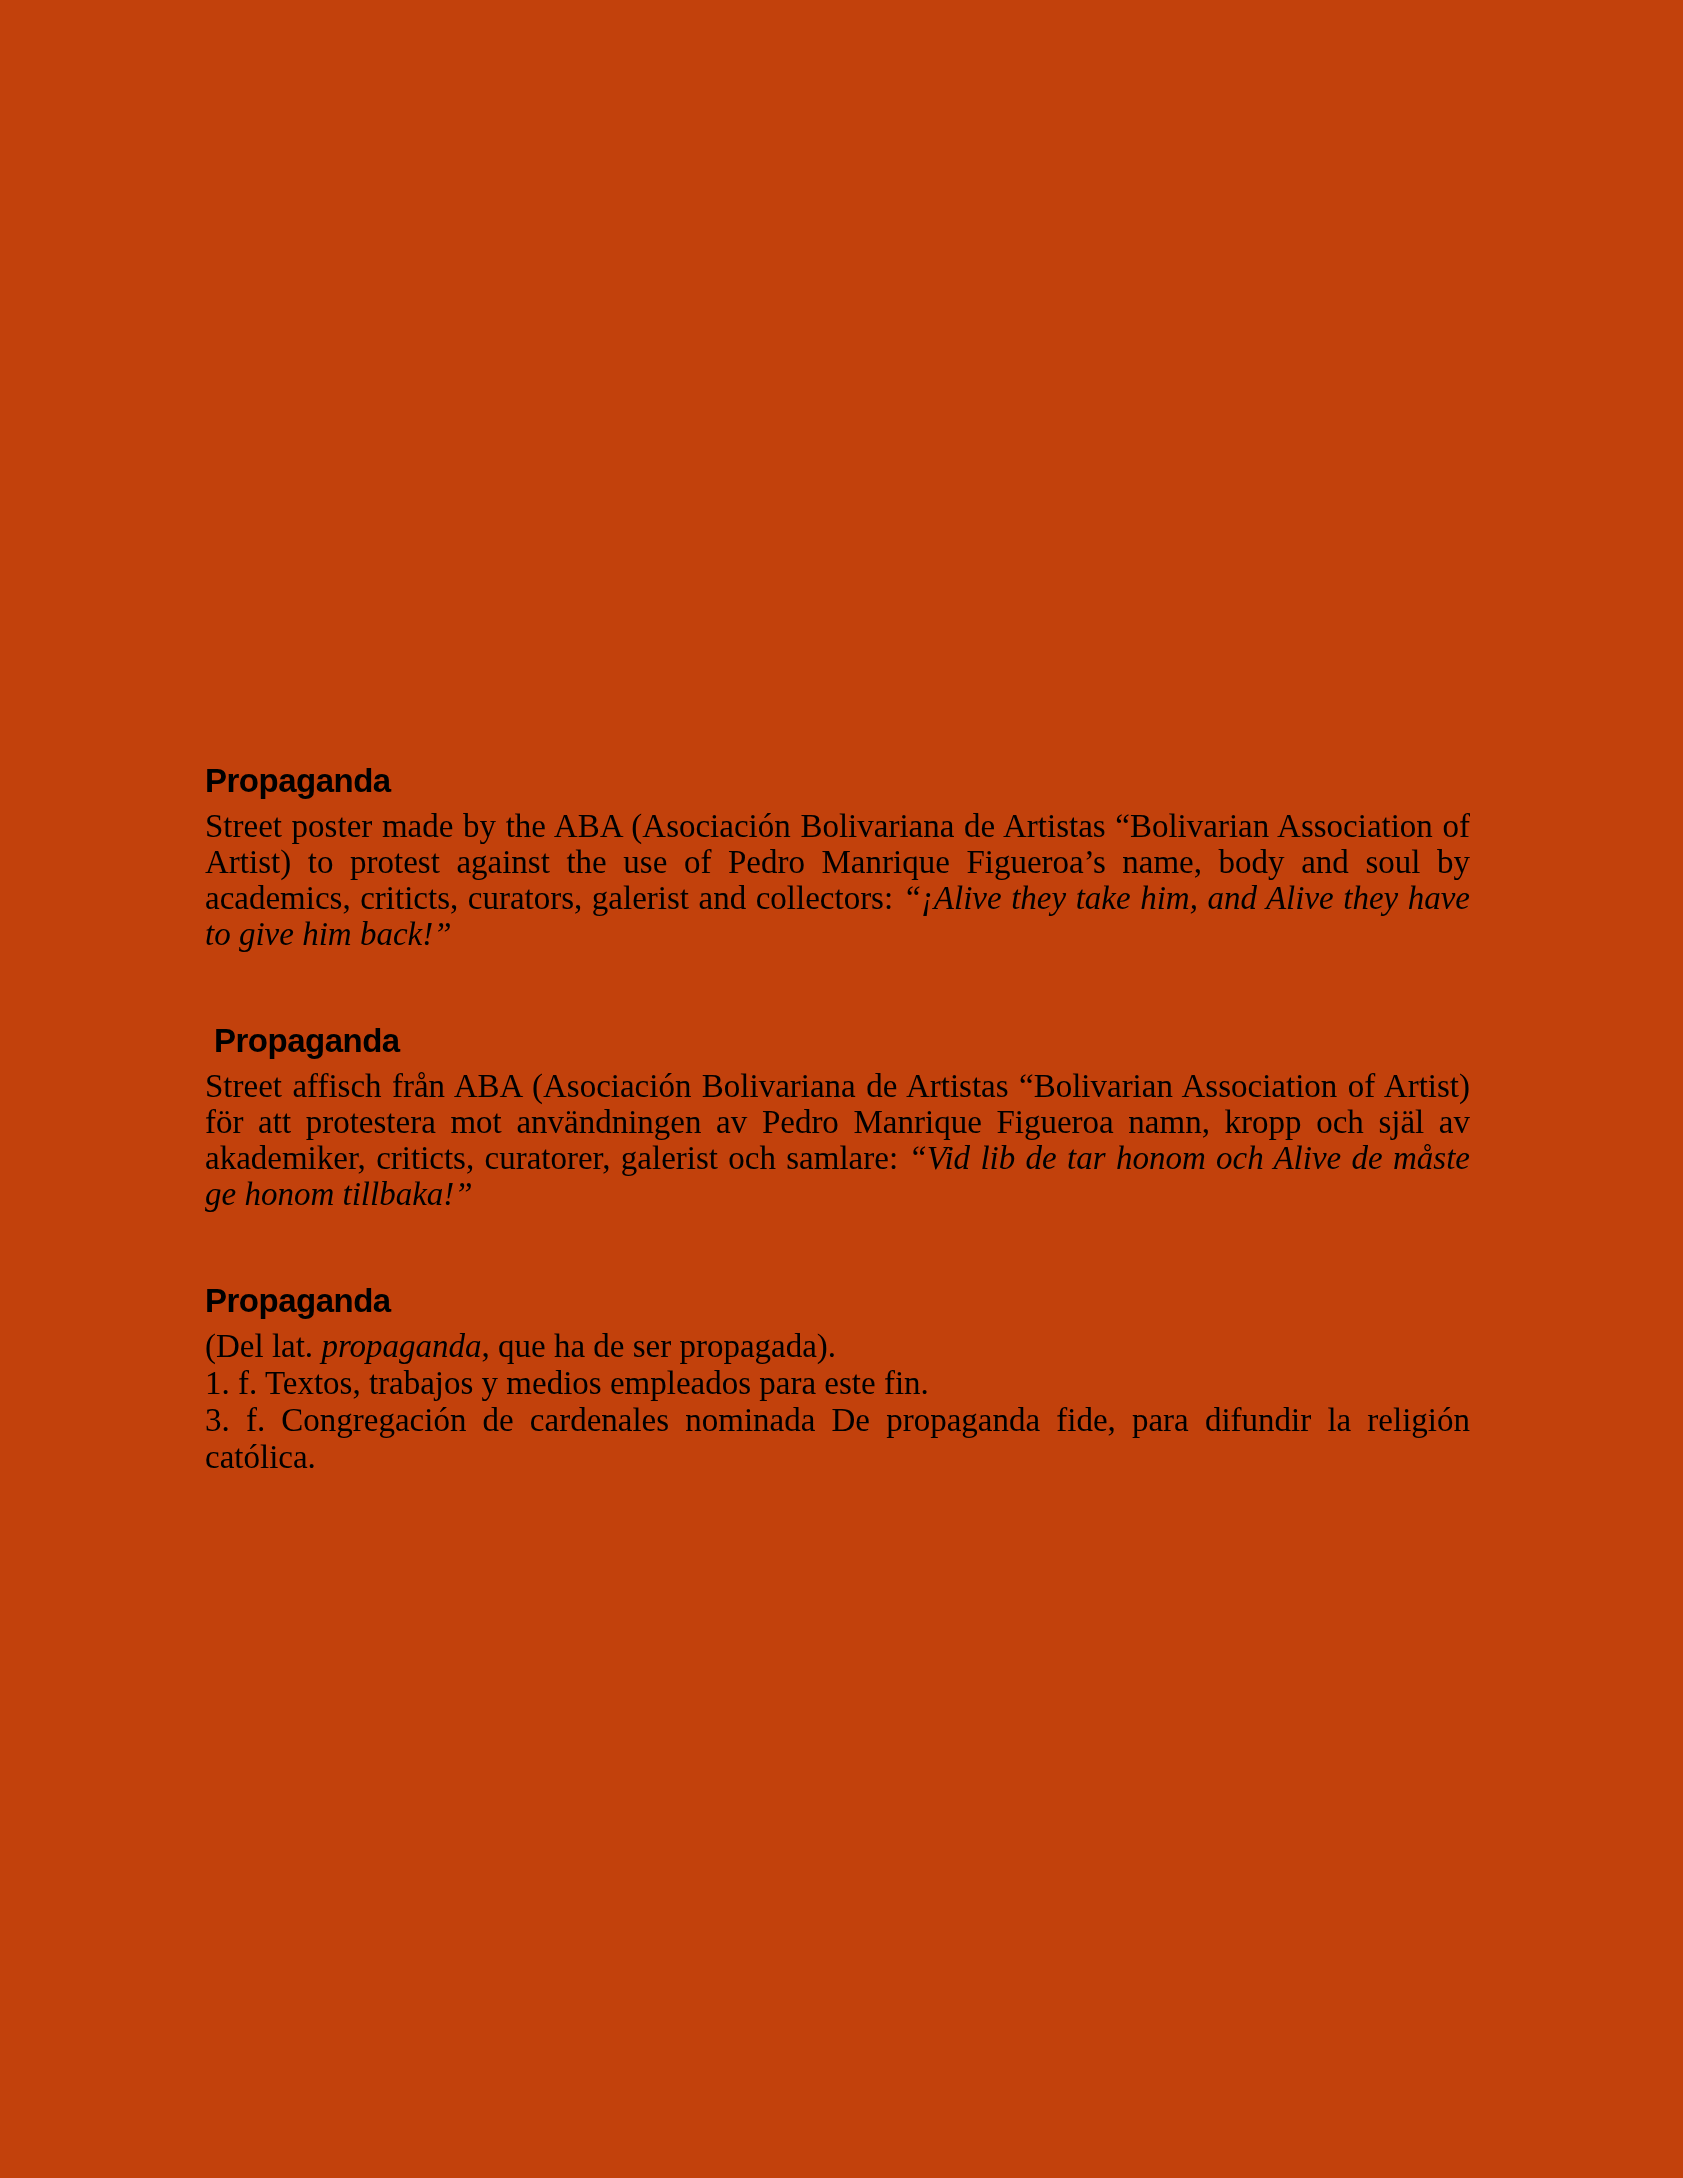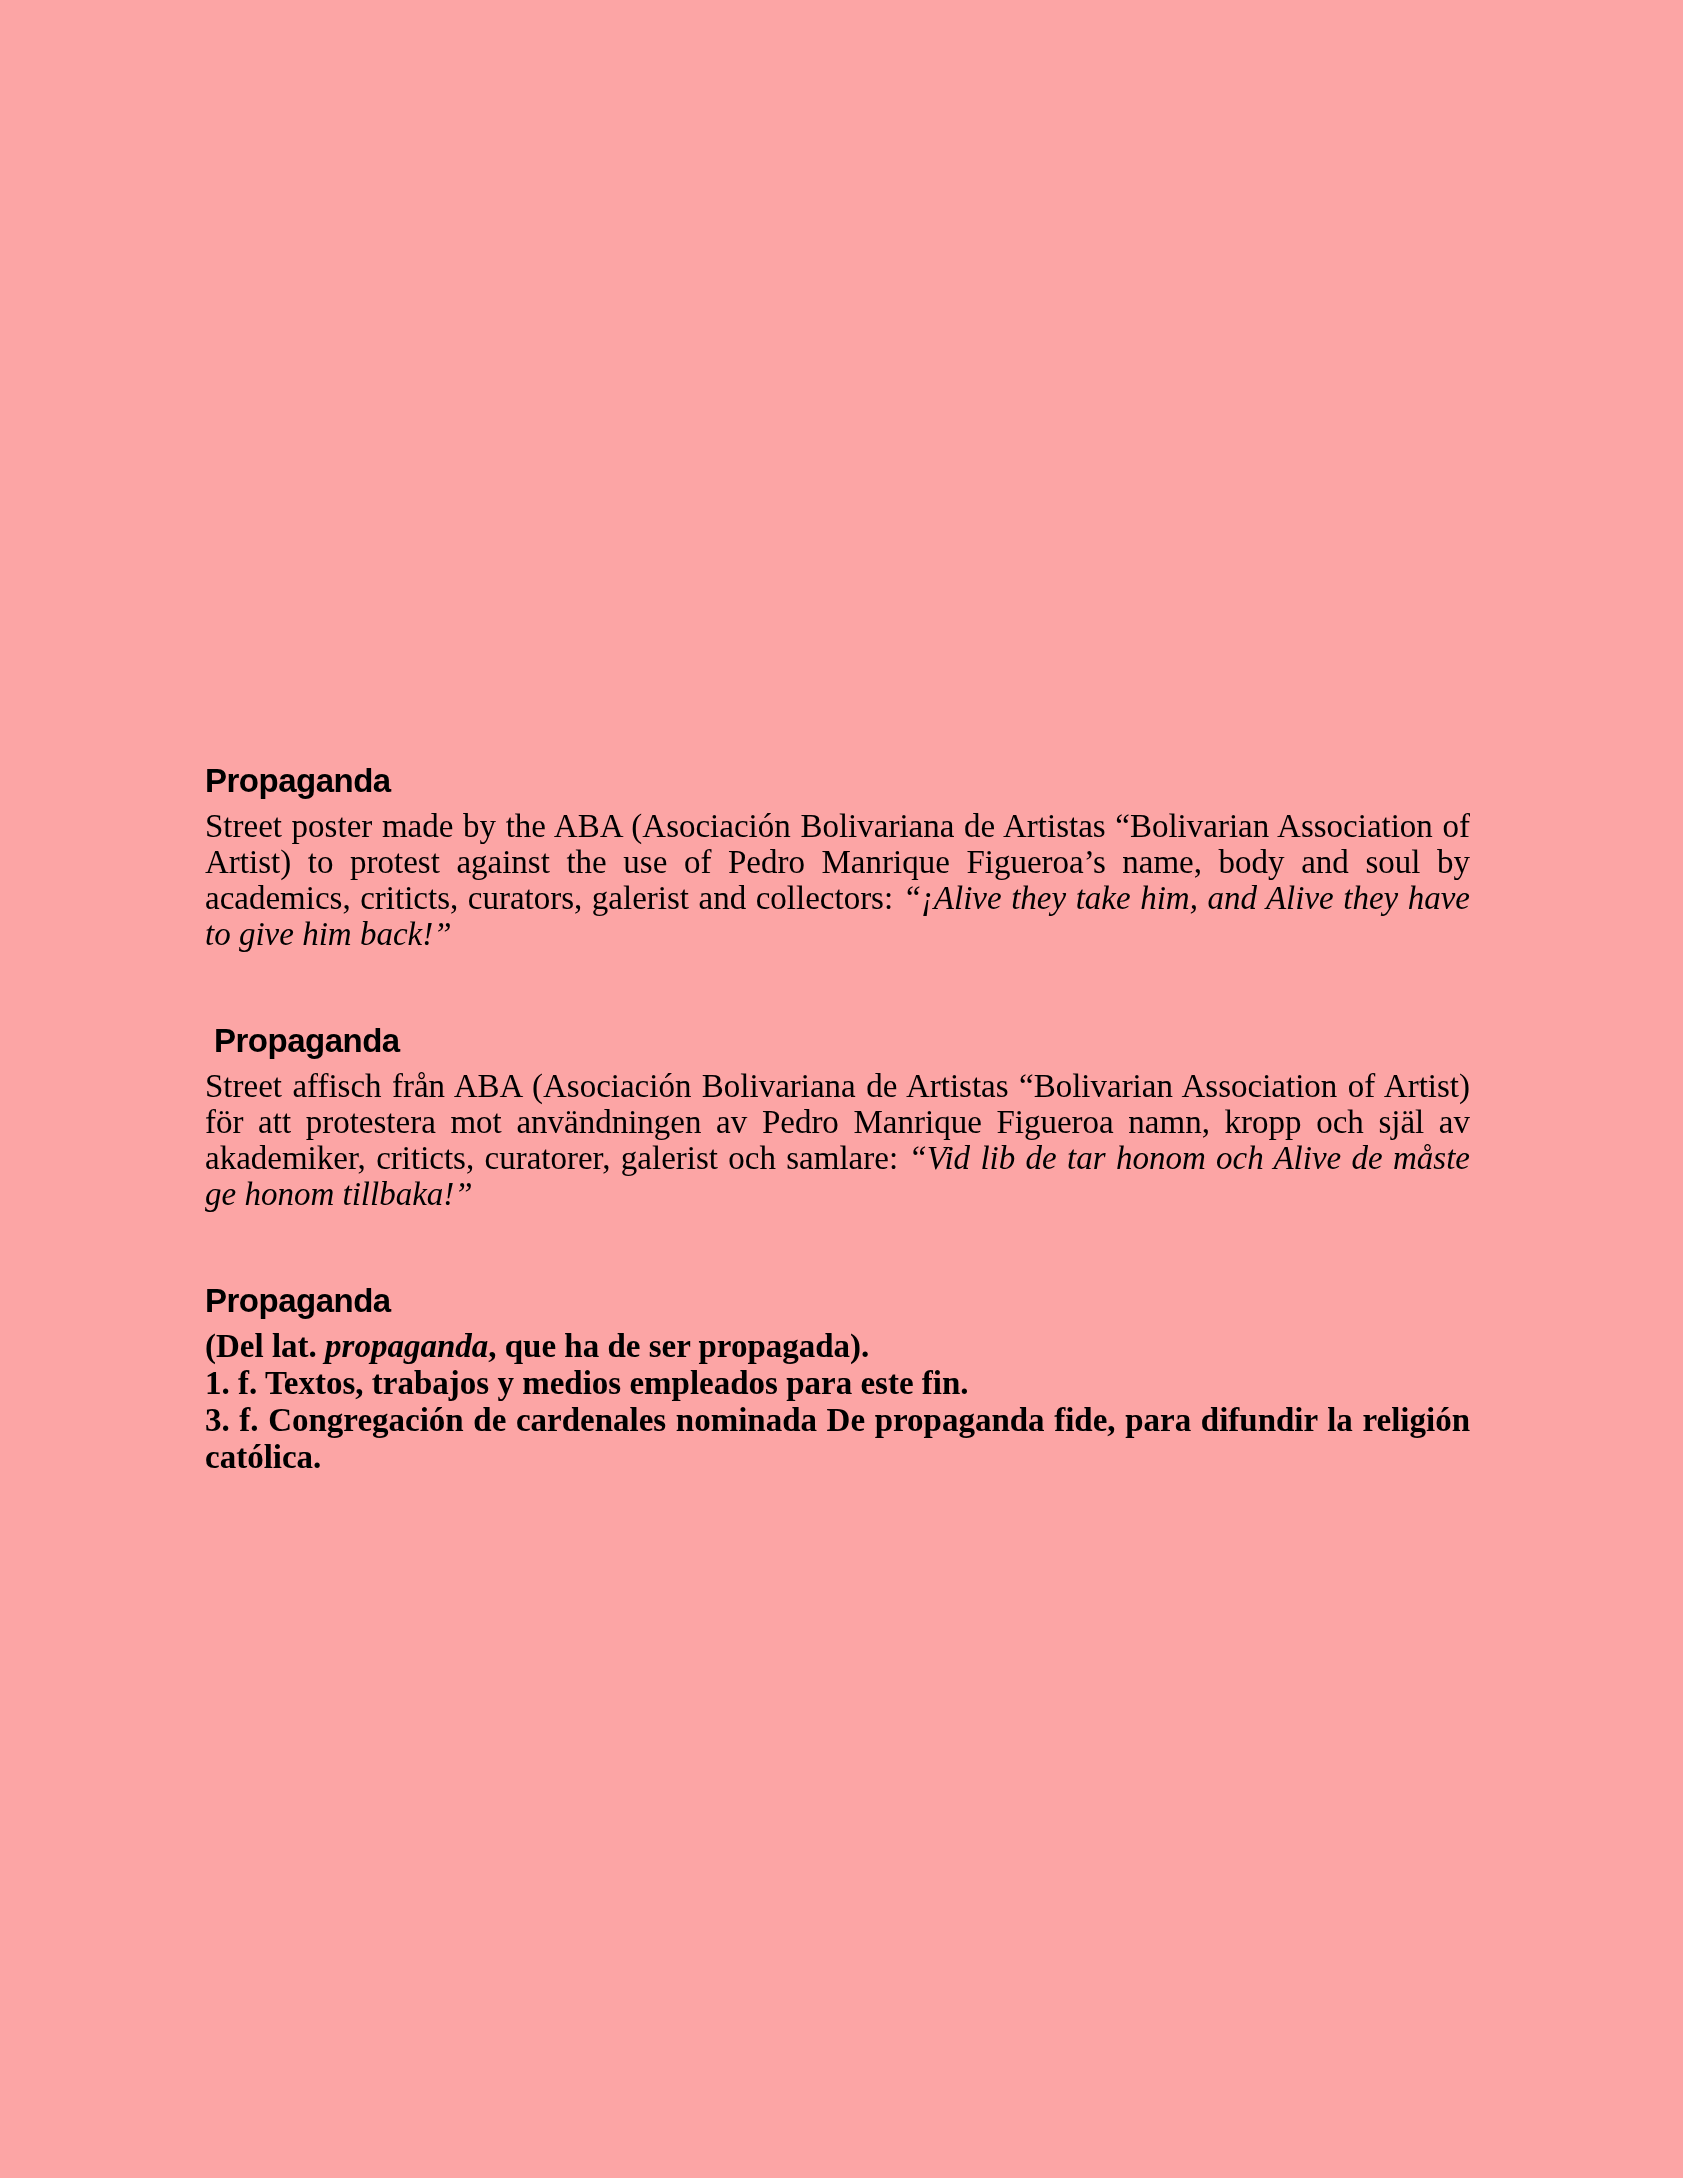--- a/index.html
+++ b/index.html
@@ -5,21 +5,21 @@
 <style>
   html, body {
     margin: 0;
     padding: 0;
     background: #ffffff;
   }
   .page {
     position: relative;
     width: 1683px;
     height: 2178px;
-    background: #fca5a5;
+    background: #c2410c;
     overflow: hidden;
   }
   .column {
     position: absolute;
     left: 205px;
     top: 761px;
     width: 1265px;
     color: #000000;
   }
   .block {
@@ -46,21 +46,20 @@
     line-height: 36px;
     margin: 7px 0 0 0;
     color: #000000;
   }
   .just {
     text-align: justify;
   }
   .defs {
     line-height: 37px;
     margin-top: 0;
-    font-weight: bold;
   }
   .first-def {
     margin-top: 7px;
   }
   .ital {
     font-style: italic;
   }
 </style>
 </head>
 <body>

